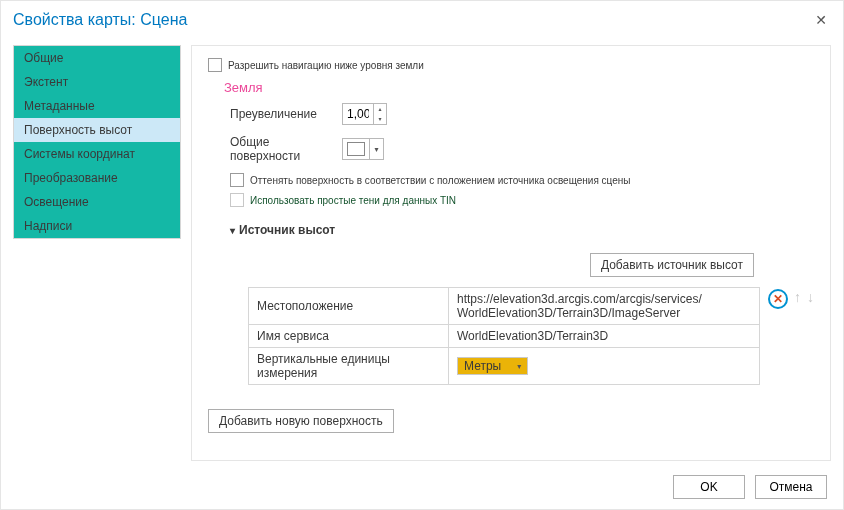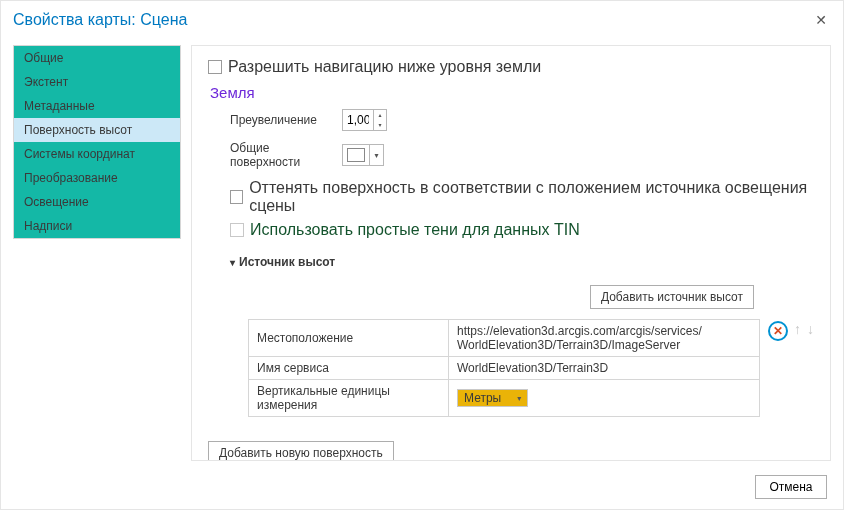--- a/index.html
+++ b/index.html
@@ -13,26 +13,26 @@
   .close-x { color: #555; font-size: 14px; cursor: pointer; padding: 0 4px; }
 
   .body-row { display: flex; padding: 6px 12px 0 12px; height: 426px; }
 
   .sidebar { width: 168px; border: 1px solid #d6d6d6; background: #14b8a6; overflow: hidden; align-self: flex-start; }
   .sidebar-item { padding: 5px 10px; font-size: 12px; color: #3a3a3a; cursor: pointer; }
   .sidebar-item.selected { background: #cce8f7; }
 
   .content { flex: 1; margin-left: 10px; border: 1px solid #e5e5e5; padding: 12px 16px 12px 16px; height: 416px; overflow: hidden; }
 
-  .row { display: flex; align-items: center; margin-bottom: 8px; font-size: 16px; color: #3a3a3a; }
+  .row { display: flex; align-items: center; margin-bottom: 8px; font-size: 10px; color: #3a3a3a; text-align: right; }
   .chk { width: 14px; height: 14px; border: 1px solid #9a9a9a; margin-right: 6px; display: inline-block; background: #fff; }
   .chk.disabled { border-color: #c8c8c8; }
   .chk-label.disabled { color: #14532d; }
 
-  .section-label { font-size: 15px; color: #6d28d9; margin: 4px 0 8px 2px; }
+  .section-label { font-size: 13px; color: #ec4899; margin: 4px 0 8px 16px; }
 
   .indent { padding-left: 22px; }
   .form-row { display: flex; align-items: center; margin-bottom: 10px; font-size: 12px; }
   .form-label { width: 112px; color: #3a3a3a; }
   .spinner { display: flex; align-items: center; border: 1px solid #b8b8b8; height: 22px; }
   .spinner input { border: none; width: 30px; padding: 0 4px; font-size: 12px; height: 20px; outline: none; text-align: left; }
   .spinner-btns { display: flex; flex-direction: column; border-left: 1px solid #b8b8b8; }
   .spinner-btns span { font-size: 6px; line-height: 10px; width: 12px; text-align: center; color: #555; cursor: pointer; }
 
   .color-dd { display: flex; align-items: center; border: 1px solid #b8b8b8; height: 22px; }
@@ -170,15 +170,16 @@
       </div>
 
       <div class="add-surface-wrap">
         <button class="add-surface">Добавить новую поверхность</button>
       </div>
 
     </div>
   </div>
 
   <div class="footer">
+    <button>OK</button>
     <button>Отмена</button>
   </div>
 </div>
 
 </body></html>

